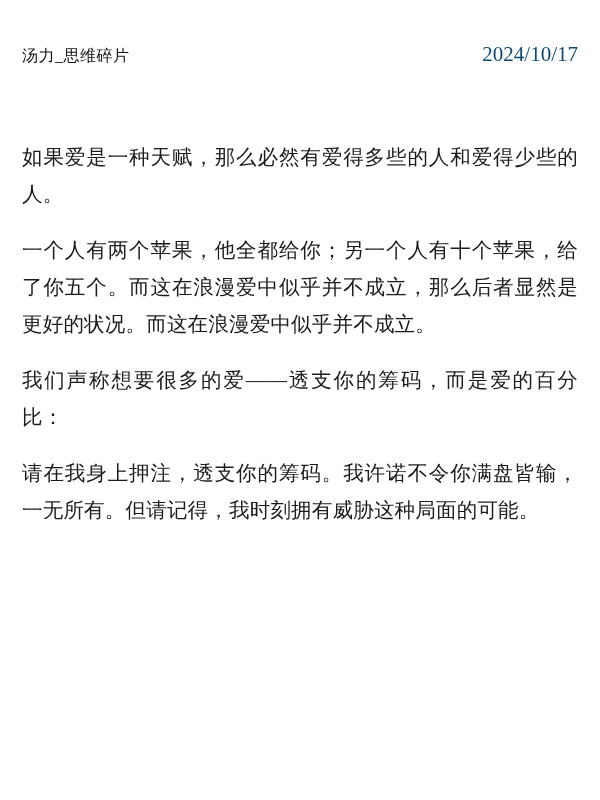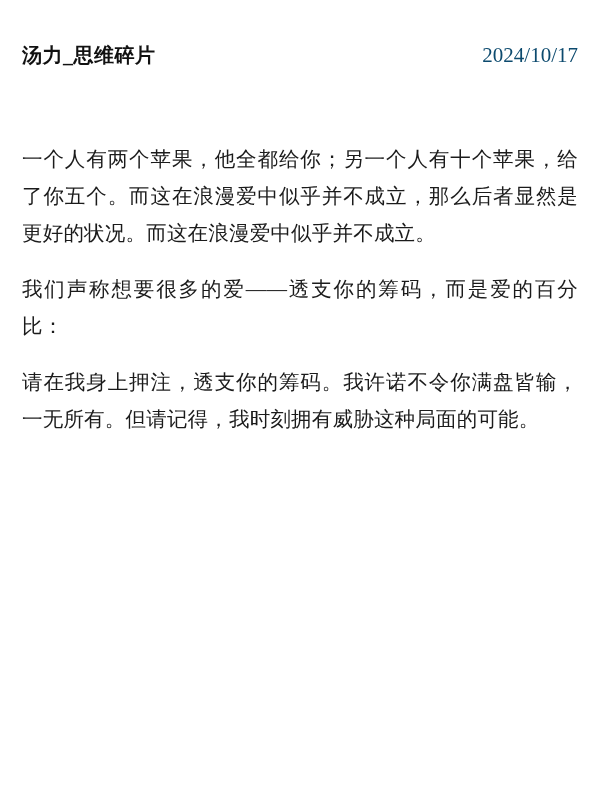--- a/index.html
+++ b/index.html
@@ -22,22 +22,22 @@
     padding: 42px 20px 0 20px;
     background: #ffffff;
   }
   .header {
     display: flex;
     align-items: baseline;
     justify-content: space-between;
     padding: 0 2px;
   }
   .header-title {
-    font-size: 20px;
-    font-weight: 700;
+    font-size: 16px;
+    font-weight: 400;
     letter-spacing: 0.5px;
     color: #111111;
     white-space: nowrap;
   }
   .header-date {
     font-size: 21px;
     font-weight: 400;
     color: #0c4a6e;
     white-space: nowrap;
   }
@@ -62,18 +62,19 @@
 <body>
 
 <div class="page">
 
   <div class="header">
     <div class="header-title">汤力_思维碎片</div>
     <div class="header-date">2024/10/17</div>
   </div>
 
   <div class="body-content">
+    <p class="paragraph">如果爱是一种天赋，那么必然有爱得多些的人和爱得少些的人。</p>
     <p class="paragraph">一个人有两个苹果，他全都给你；另一个人有十个苹果，给了你五个。而这在浪漫爱中似乎并不成立，那么后者显然是更好的状况。而这在浪漫爱中似乎并不成立。</p>
     <p class="paragraph">我们声称想要很多的爱——透支你的筹码，而是爱的百分比：</p>
     <p class="paragraph">请在我身上押注，透支你的筹码。我许诺不令你满盘皆输，一无所有。但请记得，我时刻拥有威胁这种局面的可能。</p>
   </div>
 
 </div>
 
 </body></html>

